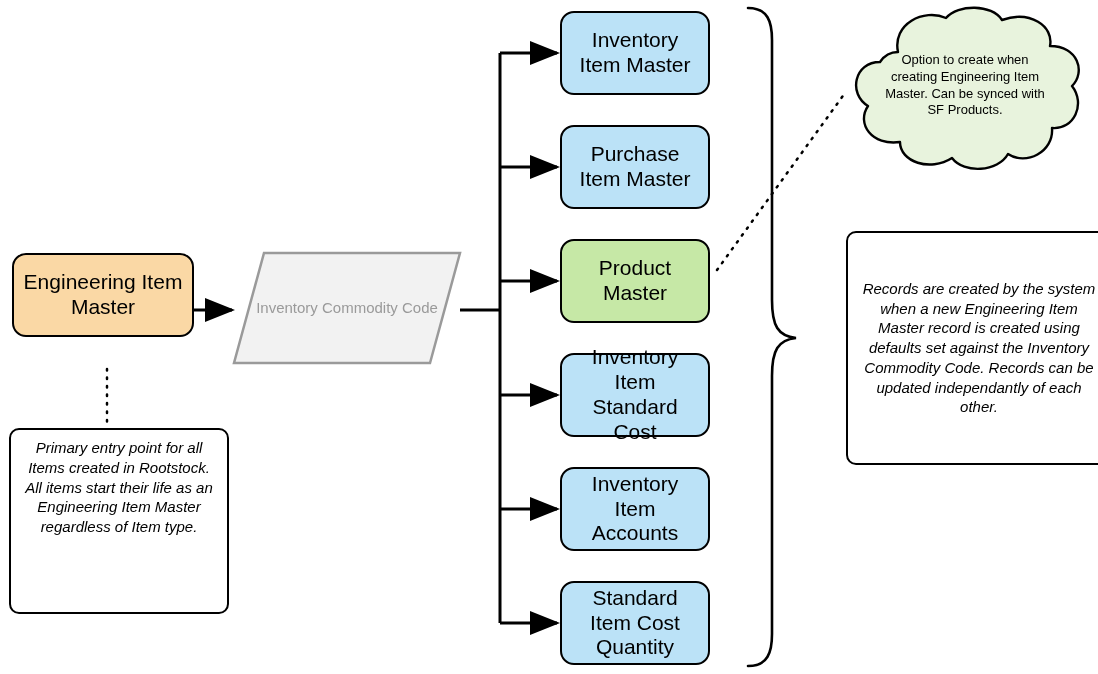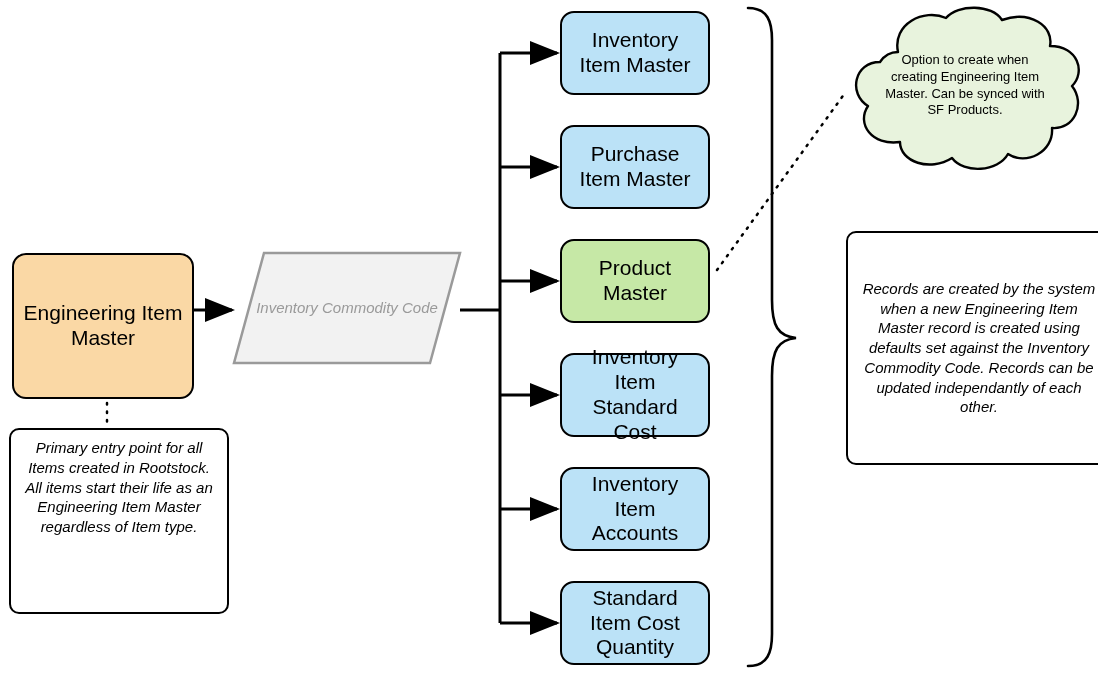--- a/index.html
+++ b/index.html
@@ -131,30 +131,30 @@
 
     <path d="M 748 8
              C 768 8 772 22 772 40
              L 772 300
              C 772 326 778 336 796 338
              C 778 340 772 350 772 376
              L 772 634
              C 772 652 768 666 748 666" fill="none" stroke="#000000" stroke-width="2.6" stroke-linecap="round"></path>
   </svg>
 
-  <div class="node rbox orange" style="left:12px; top:253px; width:182px; height:146px;">
+  <div class="node rbox orange" style="left:12px; top:253px; width:182px; height:84px;">
     <span>Engineering Item Master</span>
   </div>
 
   <div class="note" style="position:absolute; left:9px; top:428px; width:196px; height:166px;
               display:flex; justify-content:center; text-align:center;">
     <span>Primary entry point for all Items created in Rootstock. All items start their life as an Engineering Item Master regardless of Item type.</span>
   </div>
 
-  <div class="para-wrap" style="left:232px; top:251px; width:230px; height:114px;font-style:italic;">
+  <div class="para-wrap" style="left:232px; top:251px; width:230px; height:114px;">
     <svg class="para-shape" viewBox="0 0 230 114" preserveAspectRatio="none">
       <polygon points="32,2 228,2 198,112 2,112" fill="#f2f2f2" stroke="#9a9a9a" stroke-width="2.5"></polygon>
     </svg>
     <div class="para-label">
       <span>Inventory Commodity Code</span>
     </div>
   </div>
 
   <div class="node rbox blue" style="left:560px; top:11px; width:150px; height:84px;">
     <span>Inventory Item Master</span>

